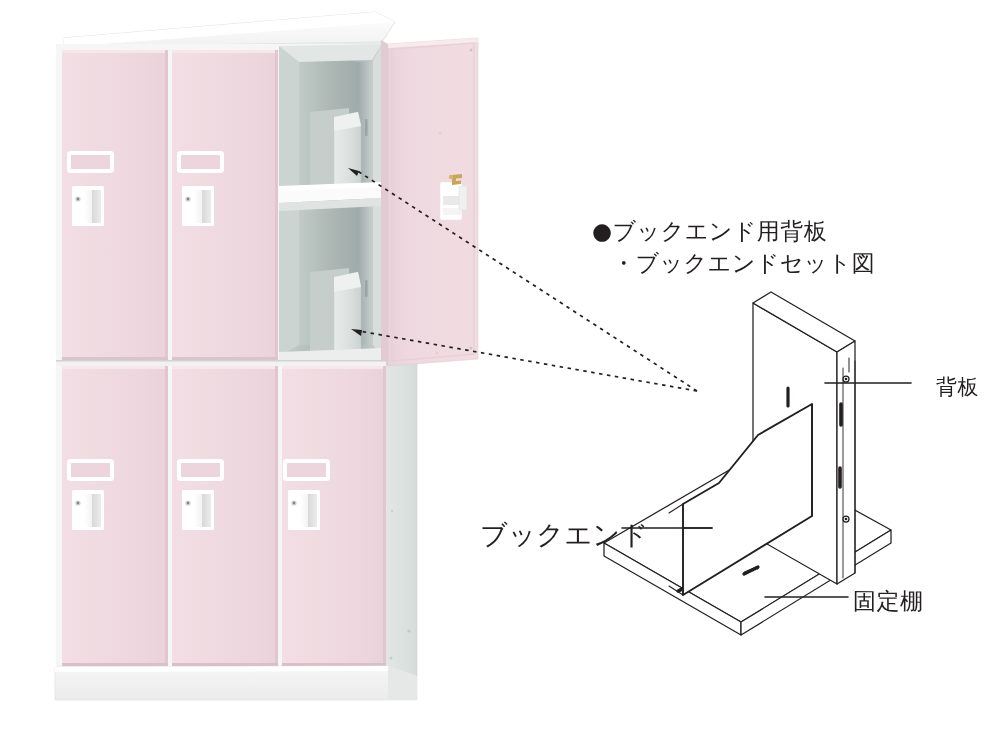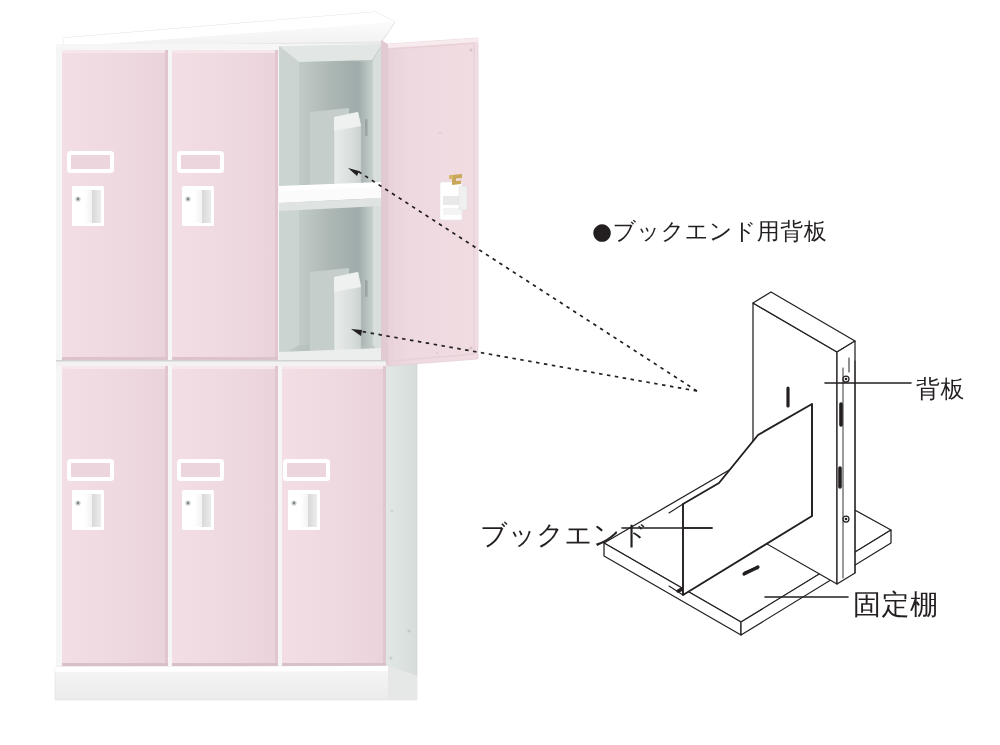--- a/index.html
+++ b/index.html
@@ -46,33 +46,33 @@
     font-weight: 500;
   }
   #heading-line-2 {
     left: 612px;
     top: 248px;
     font-size: 23px;
     line-height: 30px;
     font-weight: 500;
   }
   #label-back-panel {
-    left: 916px;
+    left: 936px;
     top: 373px;
-    font-size: 24px;
+    font-size: 21px;
   }
   #label-bookend {
     left: 480px;
     top: 517px;
     font-size: 27px;
   }
   #label-fixed-shelf {
     left: 853px;
     top: 586px;
-    font-size: 28px;
+    font-size: 23px;
   }
 </style>
 </head>
 <body>
 
 <div id="stage">
 
   <svg class="layer" viewBox="0 0 1000 745">
     <defs>
       <linearGradient id="gTop" x1="0" y1="0" x2="0" y2="1">
@@ -371,18 +371,19 @@
         <line x1="765" y1="597" x2="848" y2="597"></line>
       </g>
 
       <g stroke="#231f20" stroke-width="1.3" fill="none">
         <line x1="684" y1="528" x2="712" y2="528"></line>
       </g>
     </g>
   </svg>
 
   <div class="jp" id="heading-line-1">●ブックエンド用背板</div>
+  <div class="jp" id="heading-line-2">・ブックエンドセット図</div>
 
   <div class="jp" id="label-back-panel">背板</div>
   <div class="jp" id="label-bookend">ブックエンド</div>
   <div class="jp" id="label-fixed-shelf">固定棚</div>
 
 </div>
 
 </body></html>

